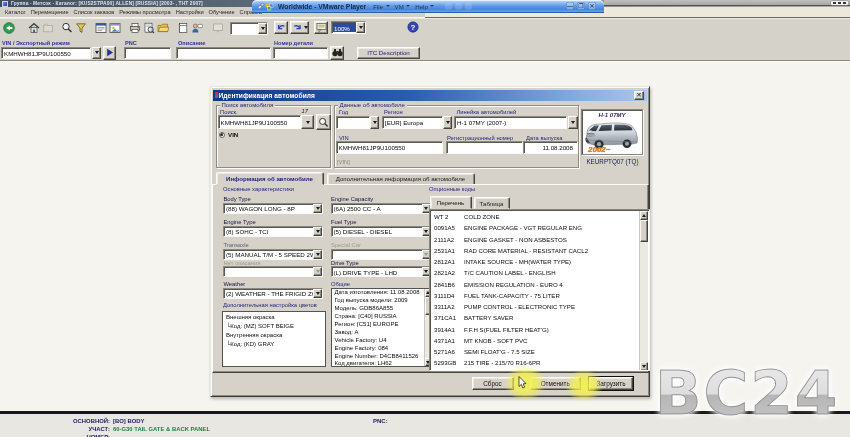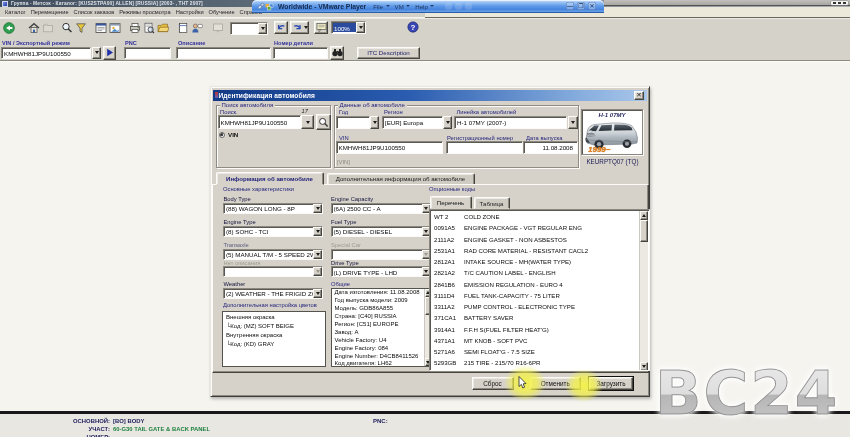--- a/index.html
+++ b/index.html
@@ -459,21 +459,21 @@
         <path d="M5,16 Q10,15.2 12,16.2 L13.5,19 Q10,19.6 5,19.3 Z" fill="#454c52" opacity=".85"></path>
         <rect x="5.2" y="16.6" width="8" height="0.9" fill="#c8cdd2"></rect>
         <rect x="5" y="18.2" width="8.6" height="0.9" fill="#b8bec4"></rect>
         <ellipse cx="7.8" cy="14.8" rx="2.4" ry="1.1" fill="#e8eaec" stroke="#8a9098" stroke-width=".4" transform="rotate(-12 7.8 14.8)"></ellipse>
         <ellipse cx="17" cy="27.2" rx="4.6" ry="4.4" fill="#2a2e32"></ellipse>
         <ellipse cx="17" cy="27.2" rx="2.2" ry="2.1" fill="#9aa2aa"></ellipse>
         <ellipse cx="45" cy="26.8" rx="4.4" ry="4.2" fill="#2a2e32"></ellipse>
         <ellipse cx="45" cy="26.8" rx="2.1" ry="2" fill="#9aa2aa"></ellipse>
         <path d="M4,22.5 L12,23.5 L50,25 L55,24" fill="none" stroke="#7b828a" stroke-width=".5"></path>
       </svg>
-      <div style="position:absolute; left:6px; bottom:0.5px; font-size:8px; font-weight:bold; font-style:italic; color:#e5821e; text-shadow:0 0 1px #9a5a10;">1999~</div>
+      <div style="position:absolute; left:6px; bottom:0.5px; font-size:8px; font-weight:bold; font-style:italic; color:#e5821e; text-shadow:0 0 1px #9a5a10;">2002~</div>
     </div>
     <span class="abs" style="left:370px; top:71px; width:64px; text-align:center; font-size:6.3px; color:#20205a;">KEURPTQ07 (TQ)</span>
 
     <div class="tab active" style="left:5px; top:84.5px; width:108px; height:13px; color:#22227a; font-weight:bold;">
         <span>Информация об автомобиле</span>
       </div>
     <div class="tab inactive" style="left:116px; top:85.5px; width:148px; height:12px; color:#1b1b1b;">
         <span>Дополнительная информация об автомобиле</span>
       </div>
     <div id="tabpage"></div>

